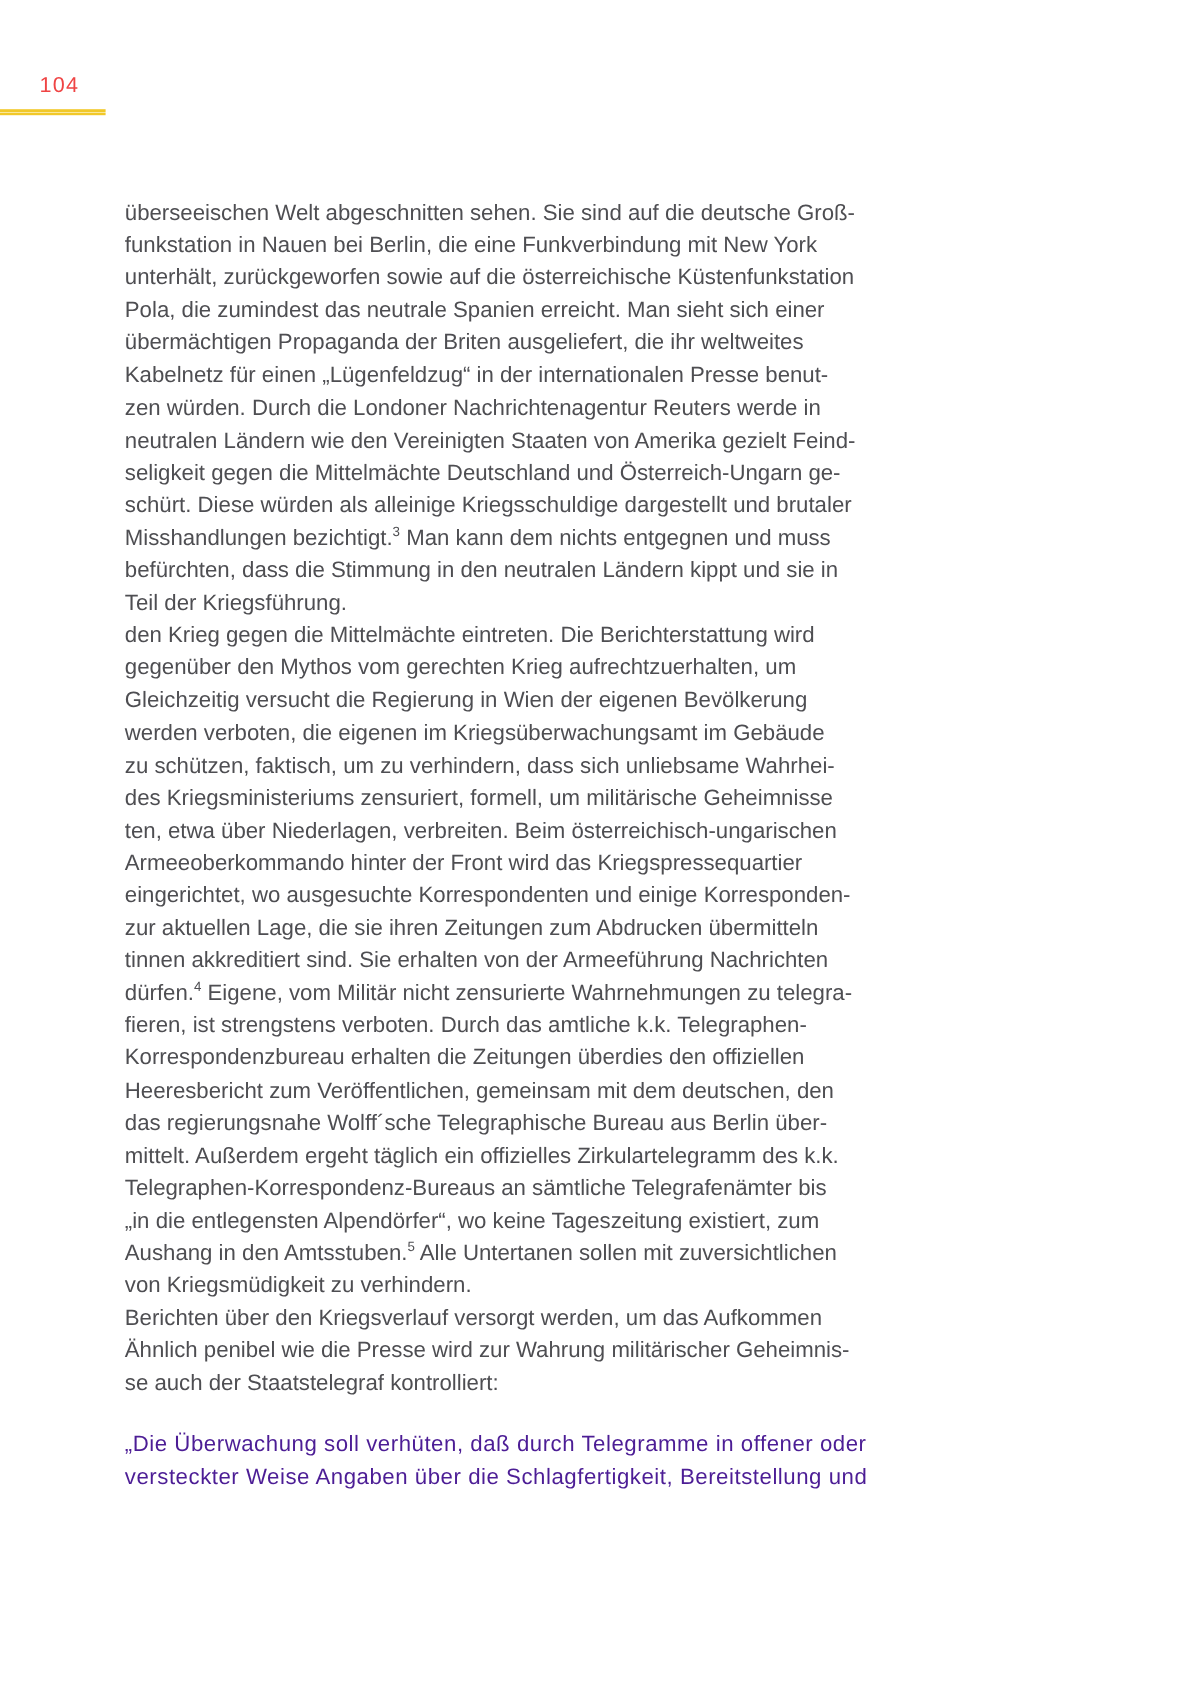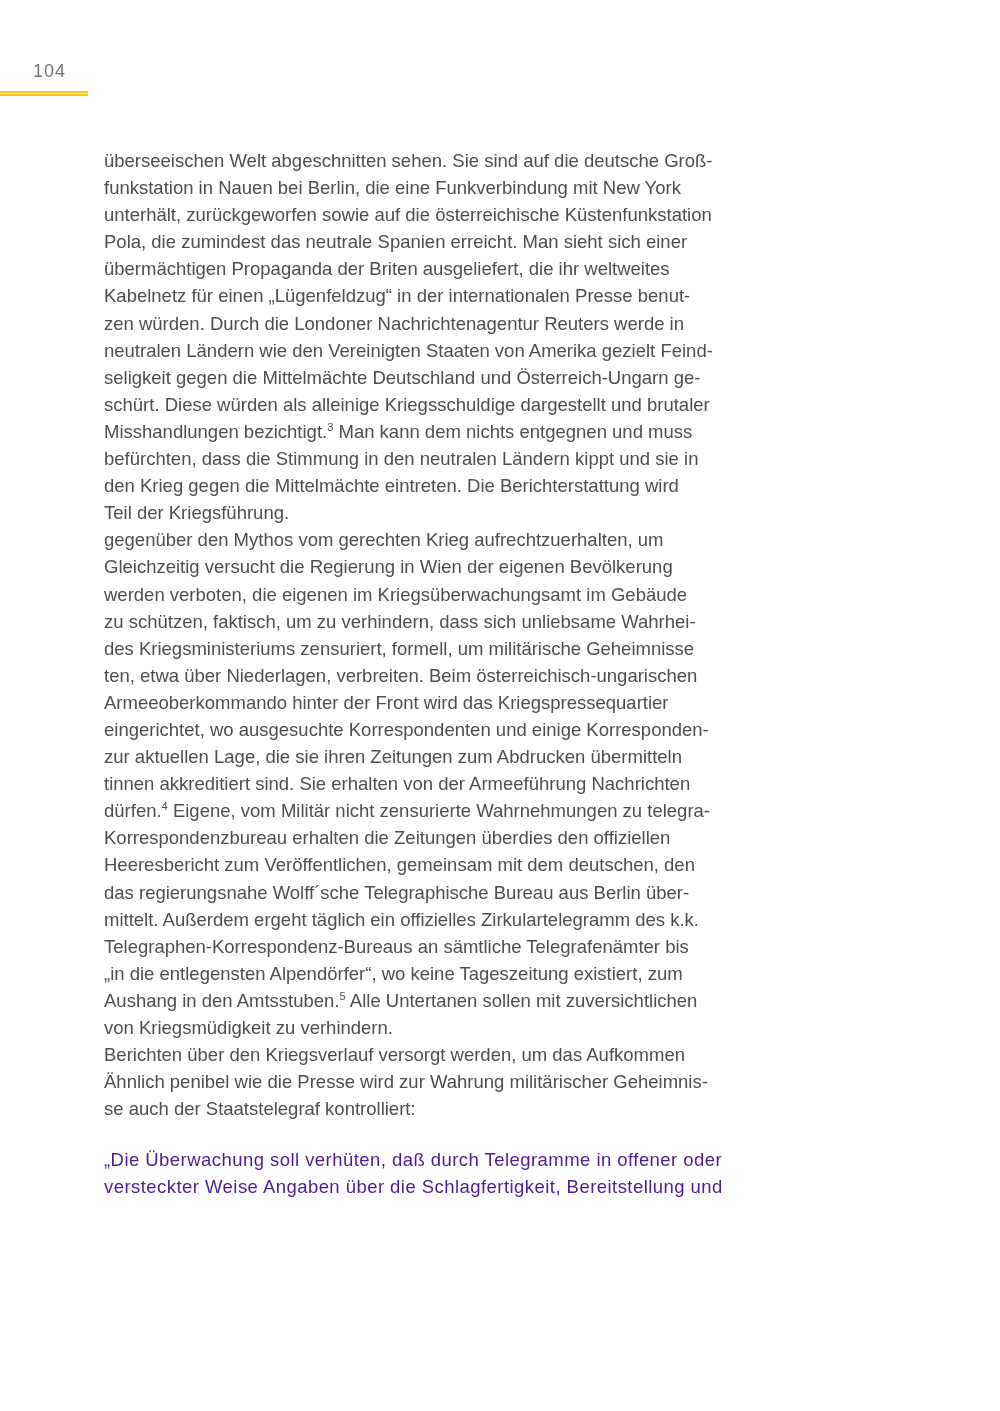--- a/index.html
+++ b/index.html
@@ -10,35 +10,35 @@
     position: relative;
     overflow: hidden;
     font-family: "Liberation Sans", sans-serif;
   }
   .page-number {
     position: absolute;
     left: 33px;
     top: 61px;
     font-size: 18px;
     letter-spacing: 1px;
-    color: #737373;
+    color: #ef4444;
     font-weight: 400;
   }
   .accent-rule {
     position: absolute;
     left: 0;
     top: 91px;
     width: 88px;
     height: 5px;
     background: linear-gradient(to bottom, #f1c829 0px, #f1c829 2px, #f9e79b 2px, #f9e79b 3px, #f1c829 3px, #f1c829 5px);
   }
   .text-block {
     position: absolute;
     left: 104px;
-    top: 147px;
+    top: 163px;
     width: 700px;
     font-size: 18.5px;
     line-height: 27.1px;
     color: #4e4e52;
     font-weight: 400;
   }
   .text-line { white-space: nowrap; }
   .it { }
   .sup {
     font-size: 0.6em;
@@ -65,33 +65,34 @@
       <div class="text-line"><span>unterhält, zurückgeworfen sowie auf die österreichische Küstenfunkstation</span></div>
       <div class="text-line"><span>Pola, die zumindest das neutrale Spanien erreicht. Man sieht sich einer</span></div>
       <div class="text-line"><span>übermächtigen Propaganda der Briten ausgeliefert, die ihr weltweites</span></div>
       <div class="text-line"><span>Kabelnetz für einen „Lügenfeldzug“ in der internationalen Presse benut-</span></div>
       <div class="text-line"><span>zen würden. Durch die Londoner Nachrichtenagentur </span><span class="it">Reuters</span><span> werde in</span></div>
       <div class="text-line"><span>neutralen Ländern wie den Vereinigten Staaten von Amerika gezielt Feind-</span></div>
       <div class="text-line"><span>seligkeit gegen die Mittelmächte Deutschland und Österreich-Ungarn ge-</span></div>
       <div class="text-line"><span>schürt. Diese würden als alleinige Kriegsschuldige dargestellt und brutaler</span></div>
       <div class="text-line"><span>Misshandlungen bezichtigt.</span><span class="sup">3</span><span> Man kann dem nichts entgegnen und muss</span></div>
       <div class="text-line"><span>befürchten, dass die Stimmung in den neutralen Ländern kippt und sie in</span></div>
+      <div class="text-line"><span>Teil der Kriegsführung.</span></div>
       <div class="text-line"><span>den Krieg gegen die Mittelmächte eintreten. Die Berichterstattung wird</span></div>
-      <div class="text-line"><span>Teil der Kriegsführung.</span></div>
       <div class="text-line"><span>gegenüber den Mythos vom gerechten Krieg aufrechtzuerhalten, um</span></div>
       <div class="text-line"><span>Gleichzeitig versucht die Regierung in Wien der eigenen Bevölkerung</span></div>
       <div class="text-line"><span>werden verboten, die eigenen im </span><span class="it">Kriegsüberwachungsamt</span><span> im Gebäude</span></div>
       <div class="text-line"><span>zu schützen, faktisch, um zu verhindern, dass sich unliebsame Wahrhei-</span></div>
       <div class="text-line"><span>des Kriegsministeriums zensuriert, formell, um militärische Geheimnisse</span></div>
       <div class="text-line"><span>ten, etwa über Niederlagen, verbreiten. Beim österreichisch-ungarischen</span></div>
       <div class="text-line"><span>Armeeoberkommando hinter der Front wird das </span><span class="it">Kriegspressequartier</span></div>
       <div class="text-line"><span>eingerichtet, wo ausgesuchte Korrespondenten und einige Korresponden-</span></div>
       <div class="text-line"><span>zur aktuellen Lage, die sie ihren Zeitungen zum Abdrucken übermitteln</span></div>
       <div class="text-line"><span>tinnen akkreditiert sind. Sie erhalten von der Armeeführung Nachrichten</span></div>
       <div class="text-line"><span>dürfen.</span><span class="sup">4</span><span> Eigene, vom Militär nicht zensurierte Wahrnehmungen zu telegra-</span></div>
+      <div class="text-line"><span>fieren, ist strengstens verboten. Durch das amtliche </span><span class="it">k.k. Telegraphen-</span></div>
       <div class="text-line"><span class="it">Korrespondenzbureau</span><span> erhalten die Zeitungen überdies den offiziellen</span></div>
       <div class="text-line"><span>Heeresbericht zum Veröffentlichen, gemeinsam mit dem deutschen, den</span></div>
       <div class="text-line"><span>das regierungsnahe </span><span class="it">Wolff´sche Telegraphische Bureau</span><span> aus Berlin über-</span></div>
       <div class="text-line"><span>mittelt. Außerdem ergeht täglich ein offizielles Zirkulartelegramm des </span><span class="it">k.k.</span></div>
       <div class="text-line"><span class="it">Telegraphen-Korrespondenz-Bureaus</span><span> an sämtliche Telegrafenämter bis</span></div>
       <div class="text-line"><span>„in die entlegensten Alpendörfer“, wo keine Tageszeitung existiert, zum</span></div>
       <div class="text-line"><span>Aushang in den Amtsstuben.</span><span class="sup">5</span><span> Alle Untertanen sollen mit zuversichtlichen</span></div>
       <div class="text-line"><span>von Kriegsmüdigkeit zu verhindern.</span></div>
       <div class="text-line"><span>Berichten über den Kriegsverlauf versorgt werden, um das Aufkommen</span></div>
       <div class="text-line"><span>Ähnlich penibel wie die Presse wird zur Wahrung militärischer Geheimnis-</span></div>

